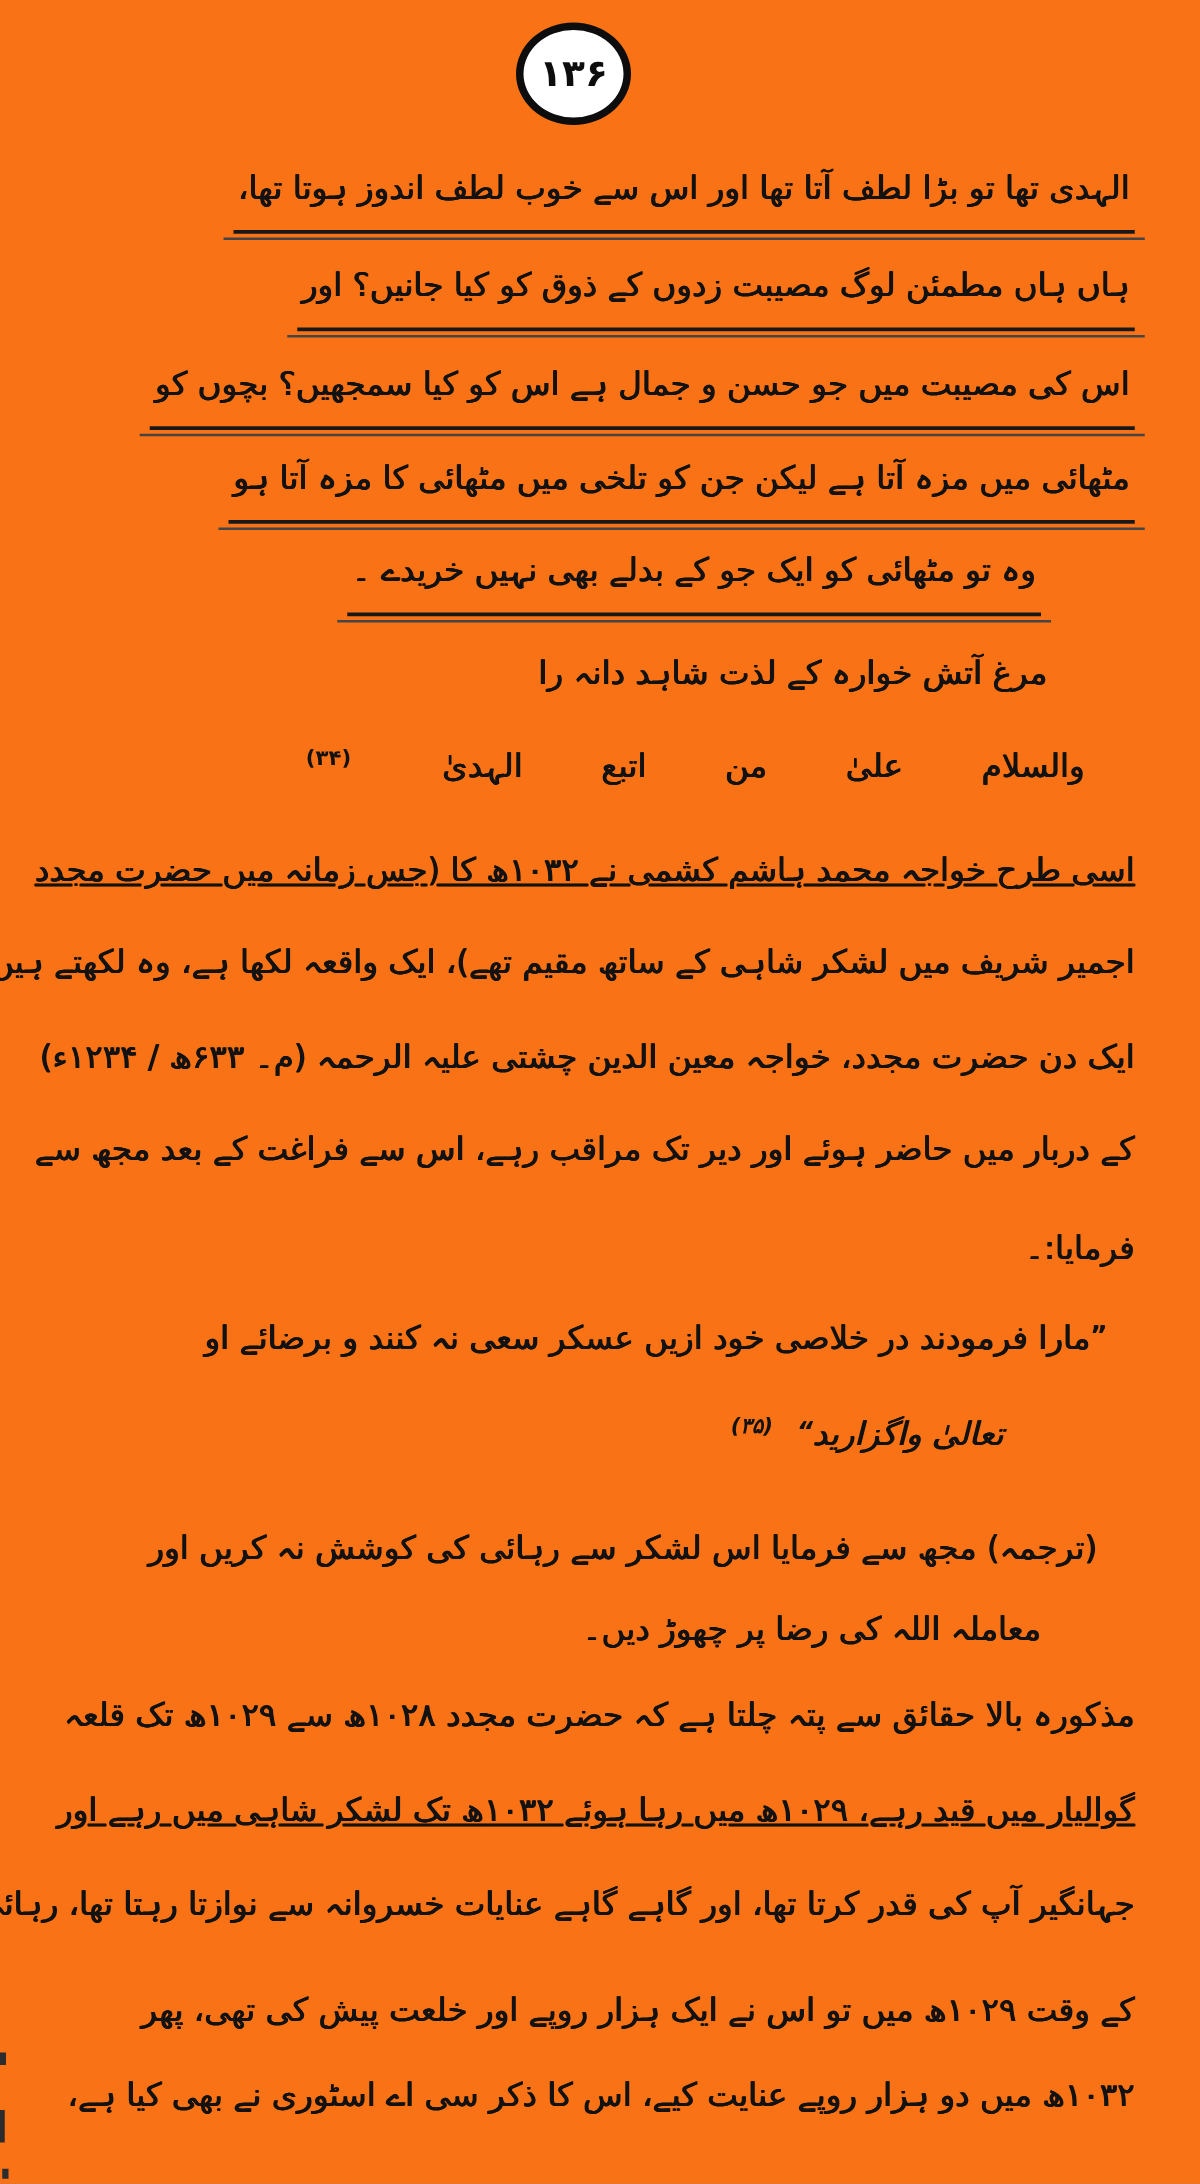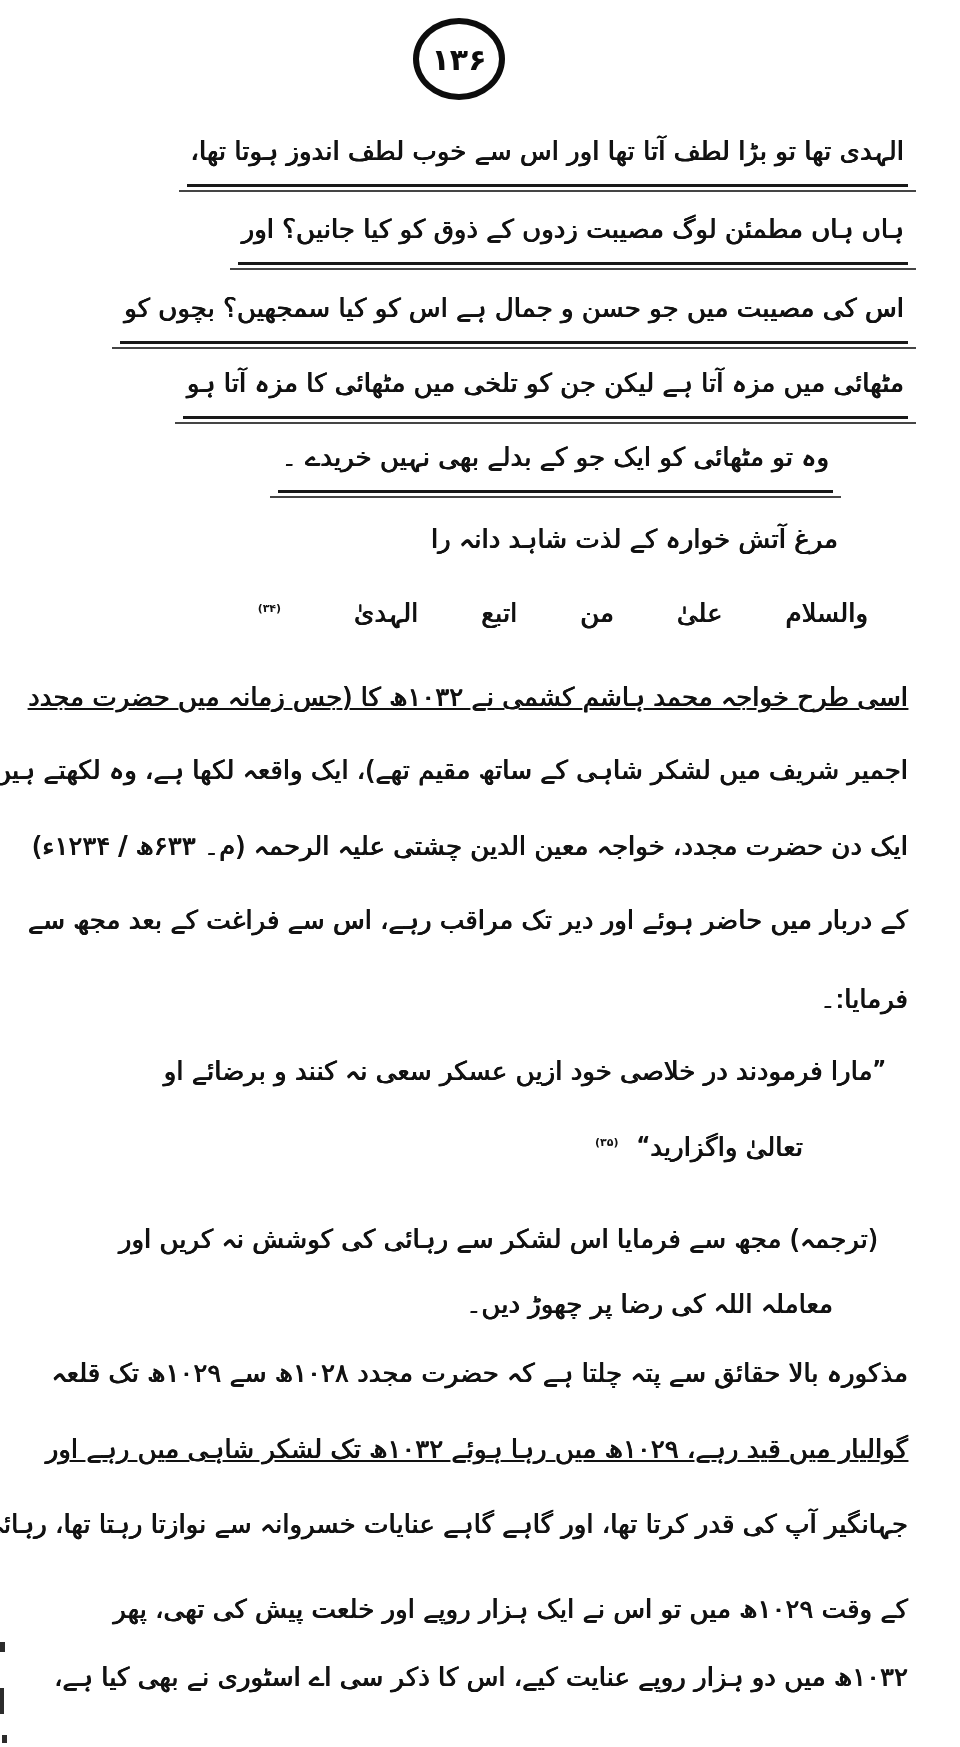--- a/index.html
+++ b/index.html
@@ -4,21 +4,21 @@
 <style>
   html,body{margin:0;padding:0;}
   body{
     background:#888;
     font-family:"DejaVu Sans", sans-serif;
   }
   .page{
     position:relative;
     width:960px;height:1747px;
     margin:0 auto;
-    background:#ffffff;
+    background:#f97316;
     overflow:hidden;
     direction:rtl;
   }
   .content{
     position:absolute;
     top:0;bottom:0;left:52px;right:52px;
   }
   
   .pagenum{
     position:absolute;
@@ -50,21 +50,21 @@
     position:relative;
   }
   .u::after{
     content:"";
     position:absolute;
     right:-8px;left:-8px;bottom:-8px;
     height:2px;
     background:#454545;
   }
   .fn{
-    font-size:11px;
+    font-size:17px;
     vertical-align:super;
     text-shadow:none;
     font-weight:bold;
     margin-right:10px;
     margin-top:21px;
   }
   .salam{
     word-spacing:2.1em;
   }
   
@@ -116,21 +116,21 @@
     <div>
       <div class="line" style="top:680px;text-decoration:underline;">اسی طرح خواجہ محمد ہاشم کشمی نے ۱۰۳۲ھ کا (جس زمانہ میں حضرت مجدد</div>
       <div class="line" style="top:753px;">اجمیر شریف میں لشکر شاہی کے ساتھ مقیم تھے)، ایک واقعہ لکھا ہے، وہ لکھتے ہیں کہ</div>
       <div class="line" style="top:829px;">ایک دن حضرت مجدد، خواجہ معین الدین چشتی علیہ الرحمہ (م۔ ۶۳۳ھ / ۱۲۳۴ء)</div>
       <div class="line" style="top:903px;margin-left:40px;">کے دربار میں حاضر ہوئے اور دیر تک مراقب رہے، اس سے فراغت کے بعد مجھ سے</div>
       <div class="line" style="top:982px;">فرمایا:۔</div>
     </div>
 
     <div>
       <div class="line" style="top:1054px;right:22px;">”مارا فرمودند در خلاصی خود ازیں عسکر سعی نہ کنند و برضائے او</div>
-      <div class="line" style="top:1130px;right:105px;">
+      <div class="line" style="top:1130px;right:105px;font-style:italic;">
         <span>تعالیٰ واگزارید“</span>
         <span class="fn">(۳۵)</span>
       </div>
     </div>
 
     <div>
       <div class="line" style="top:1222px;right:30px;">(ترجمہ) مجھ سے فرمایا اس لشکر سے رہائی کی کوشش نہ کریں اور</div>
       <div class="line" style="top:1287px;right:75px;margin-left:28px;">معاملہ اللہ کی رضا پر چھوڑ دیں۔</div>
     </div>
 

